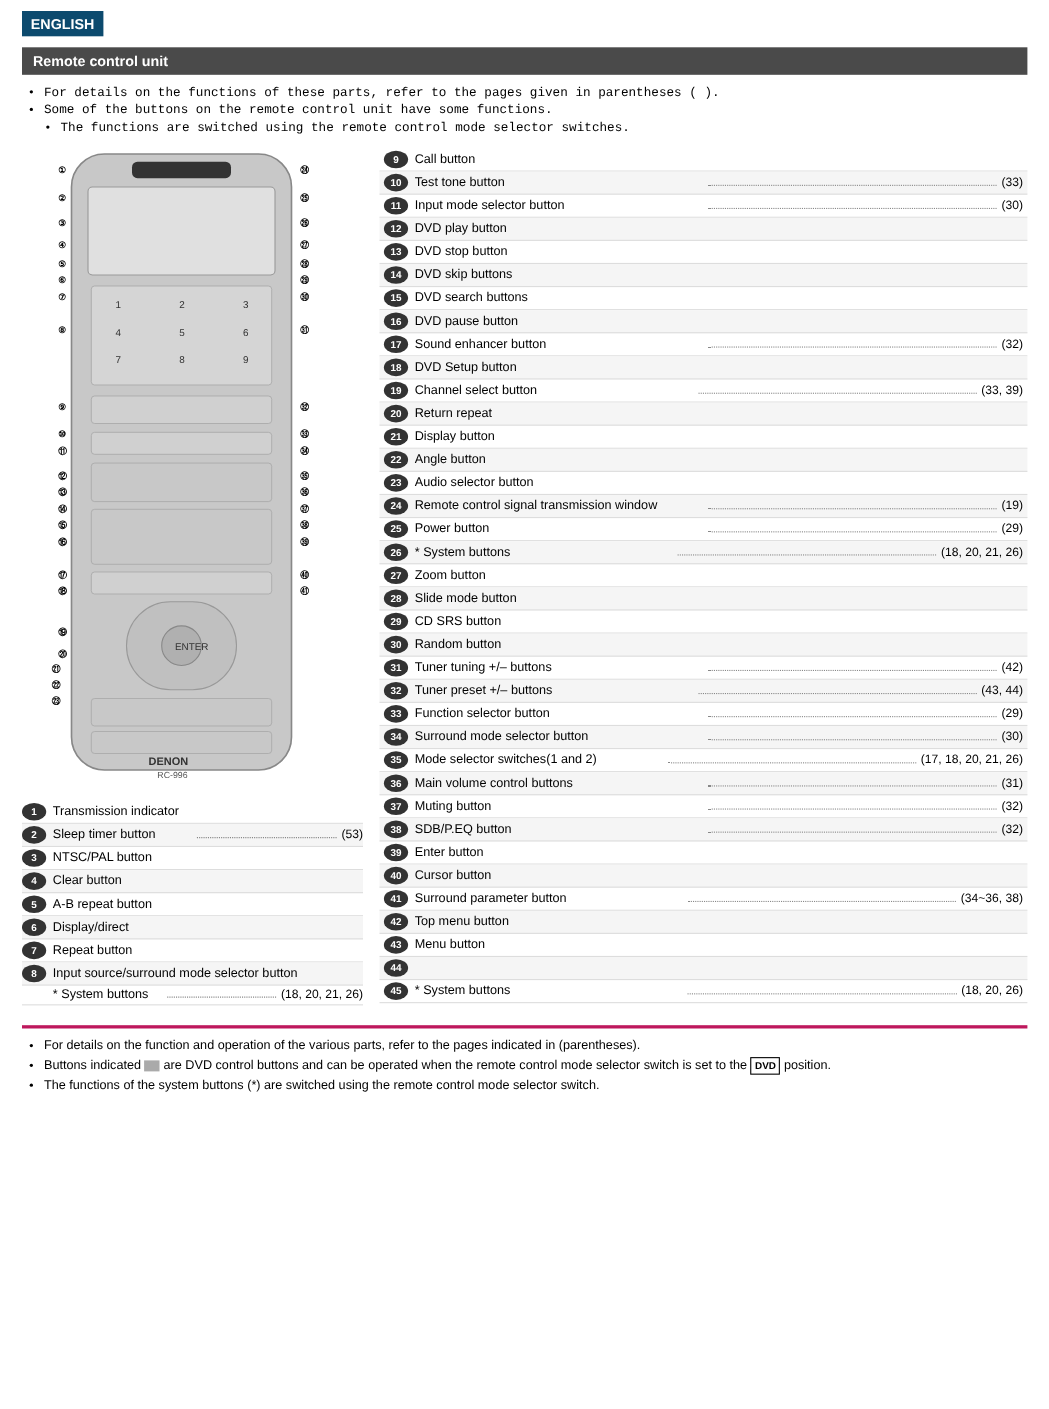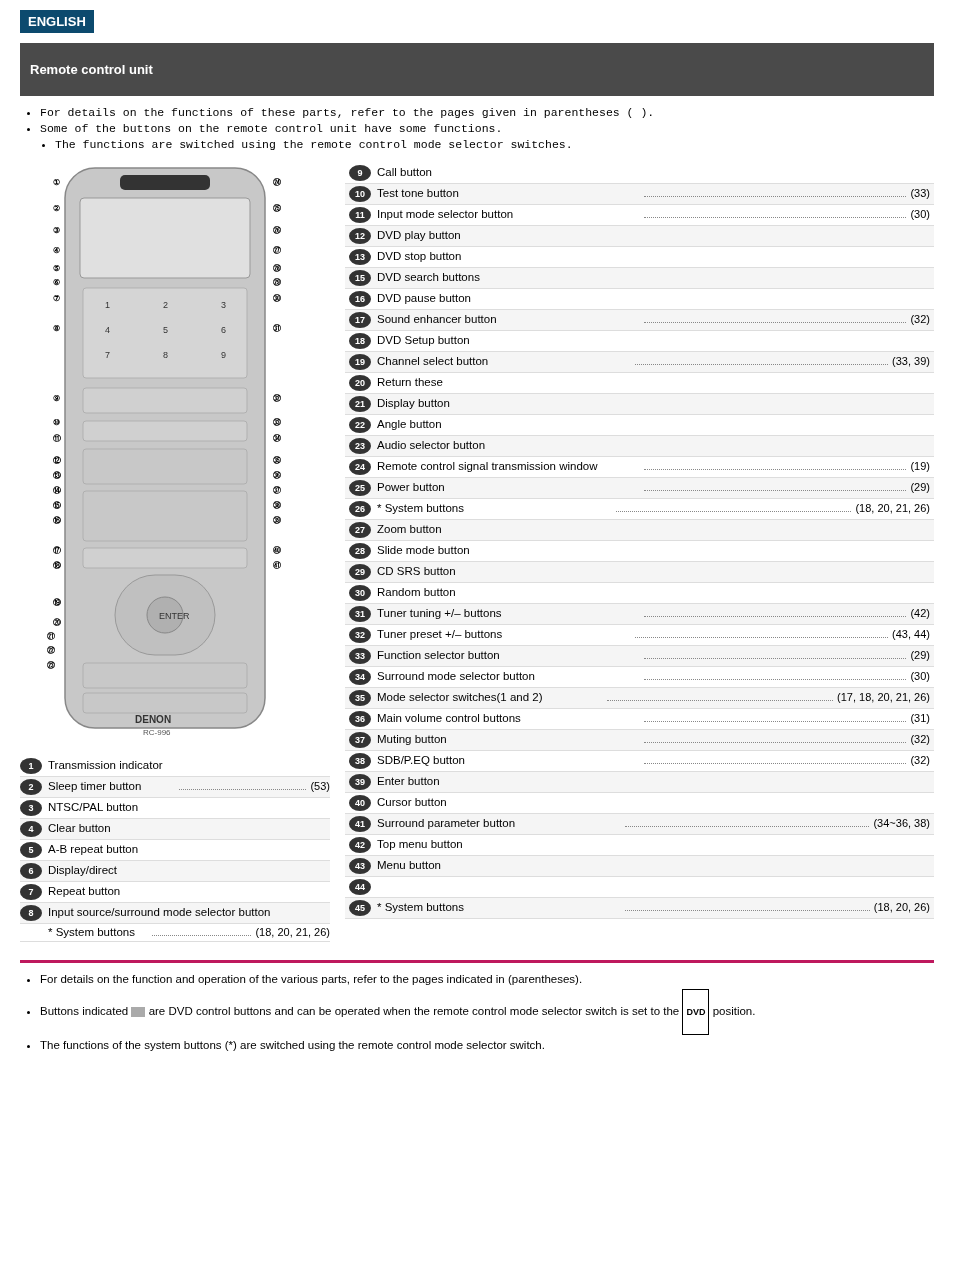--- a/index.html
+++ b/index.html
@@ -24,21 +24,21 @@
       font-size: 13px;
       padding: 4px 8px;
       display: inline-block;
       margin-bottom: 10px;
     }
     .section-title {
       background: #4a4a4a;
       color: #fff;
       font-weight: bold;
       font-size: 13px;
-      padding: 19px 10px;
+      padding: 5px 10px;
       margin-bottom: 10px;
     }
     .intro-bullets {
       margin-bottom: 12px;
       padding-left: 5px;
     }
     .intro-bullets li {
       list-style: disc;
       margin-left: 15px;
       margin-bottom: 3px;
@@ -123,21 +123,21 @@
     .footer-bullets li {
       list-style: disc;
       margin-left: 20px;
       font-size: 11.5px;
       margin-bottom: 4px;
     }
     .dvd-badge {
       display: inline-block;
       border: 1px solid #000;
       font-size: 9px;
-      padding: 17px 3px;
+      padding: 2px 3px;
       font-weight: bold;
       vertical-align: middle;
     }
     .gray-square {
       display: inline-block;
       width: 14px;
       height: 10px;
       background: #aaa;
       vertical-align: middle;
     }
@@ -320,20 +320,24 @@
         </li>
         <li class="item-row">
           <span class="item-num">12</span>
           <span class="item-label">DVD play button</span>
         </li>
         <li class="item-row">
           <span class="item-num">13</span>
           <span class="item-label">DVD stop button</span>
         </li>
         <li class="item-row">
+          <span class="item-num">14</span>
+          <span class="item-label">DVD skip buttons</span>
+        </li>
+        <li class="item-row">
           <span class="item-num">15</span>
           <span class="item-label">DVD search buttons</span>
         </li>
         <li class="item-row">
           <span class="item-num">16</span>
           <span class="item-label">DVD pause button</span>
         </li>
         <li class="item-row">
           <span class="item-num">17</span>
           <span class="item-label">Sound enhancer button</span>
@@ -345,21 +349,21 @@
           <span class="item-label">DVD Setup button</span>
         </li>
         <li class="item-row">
           <span class="item-num">19</span>
           <span class="item-label">Channel select button</span>
           <span class="dotted-line"></span>
           <span class="item-page">(33, 39)</span>
         </li>
         <li class="item-row">
           <span class="item-num">20</span>
-          <span class="item-label">Return these</span>
+          <span class="item-label">Return repeat</span>
         </li>
         <li class="item-row">
           <span class="item-num">21</span>
           <span class="item-label">Display button</span>
         </li>
         <li class="item-row">
           <span class="item-num">22</span>
           <span class="item-label">Angle button</span>
         </li>
         <li class="item-row">

